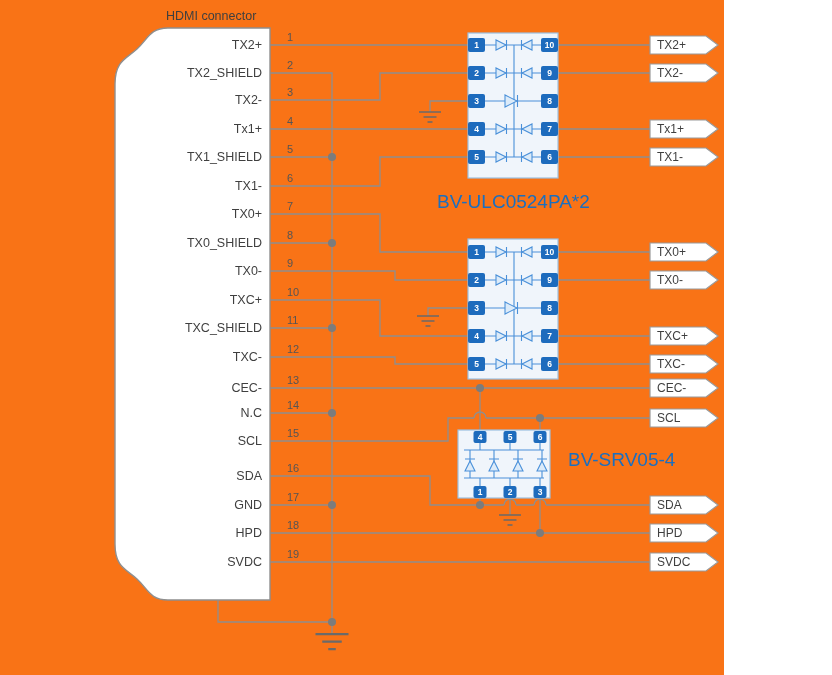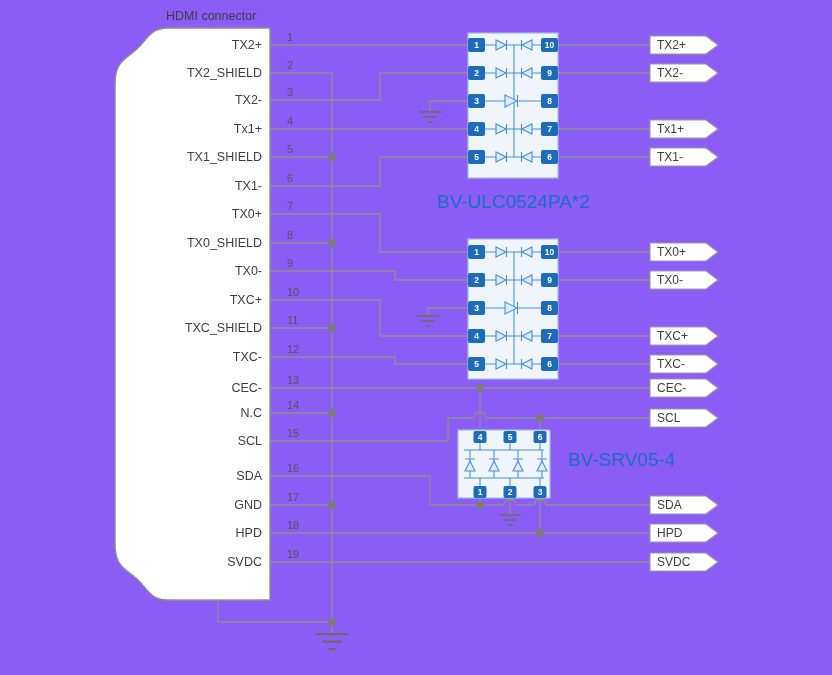--- a/index.html
+++ b/index.html
@@ -1,16 +1,16 @@
 <!DOCTYPE html>
 <html><head>
 <meta charset="utf-8">
 <style>
   html,body { margin:0; padding:0; background:#ffffff; }
-  #stage { position:relative; width:832px; height:675px; background:#8b5cf6; overflow:hidden;
+  #stage { position:relative; width:724px; height:675px; background:#f97316; overflow:hidden;
            font-family:"Liberation Sans", sans-serif; }
   svg text { font-family:"Liberation Sans", sans-serif; }
   .wire    { fill:none; stroke:#8f8f8f; stroke-width:1.3; }
   .outline { fill:#ffffff; stroke:#8f8f8f; stroke-width:1.4; }
   .icbox   { fill:#f0f5fb; stroke:#9cc0e2; stroke-width:1.2; }
   .tag     { fill:#1d6bbd; }
   .rail    { fill:none; stroke:#4a90d9; stroke-width:1.1; }
   .diof    { fill:#dcebf9; stroke:#4a90d9; stroke-width:1.1; }
   .gnd     { fill:none; stroke:#6a6a6a; stroke-width:1.5; }
   .dot     { fill:#7c7c7c; }

